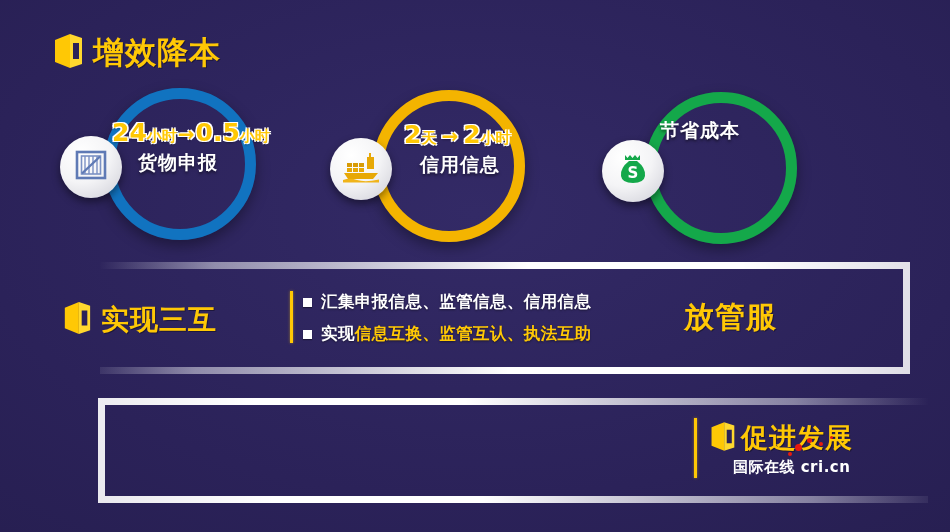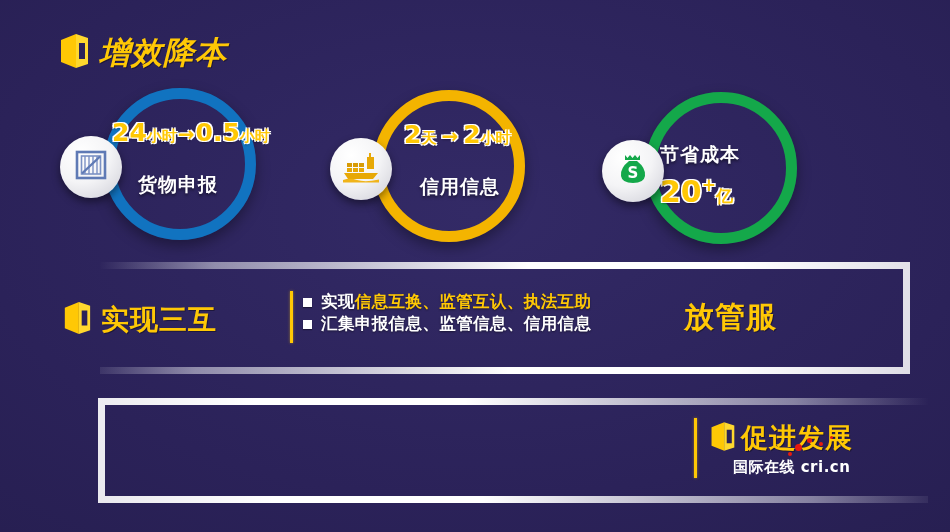--- a/index.html
+++ b/index.html
@@ -68,21 +68,21 @@
     text-shadow:
       -1.4px -1.4px 0 #fff, 1.4px -1.4px 0 #fff,
       -1.4px  1.4px 0 #fff, 1.4px  1.4px 0 #fff,
       0 2px 2px rgba(0,0,0,.3);
     line-height:1;
   }
   .big  { font-size:25px; }
   .small{ font-size:15px; }
   .arrow{ font-size:20px; padding:0 1px; }
   .ring-line2{
-    margin-top:27px;
+    margin-top:5px;
     font-weight:bold;
     font-size:19px;
     color:#ffffff;
     text-shadow:0 2px 3px rgba(0,0,0,.5);
     letter-spacing:1px;
   }
   .ring-line2.yellowbig{
     color:#ffc805; font-size:30px; letter-spacing:0;
     text-shadow:-1.4px -1.4px 0 #fff,1.4px -1.4px 0 #fff,-1.4px 1.4px 0 #fff,1.4px 1.4px 0 #fff,0 2px 2px rgba(0,0,0,.3);
   }
@@ -158,21 +158,21 @@
   .cri-online{ color:#ffffff; font-size:25px; letter-spacing:1px; }
   .cri-sub{ color:#ffffff; font-weight:bold; font-size:15px; margin-top:8px; letter-spacing:.5px; }
   .cri-specks{ position:absolute; }
   .speck{ position:absolute; background:#e8190f; border-radius:50%; }
 </style>
 </head>
 <body>
 
 <div id="slide">
 
-  <div class="heading" style="left:58px; top:32px;font-style:italic;">
+  <div class="heading" style="left:52px; top:32px;">
     <span class="ribbon-icon">
       <svg width="32" height="36" viewBox="0 0 32 36">
         <path d="M3,7 L18,1 L18,35 L3,29 Z" fill="#ffc805"></path>
         <path d="M18,1 L30,5 L30,31 L18,35 Z" fill="#ffd82e"></path>
         <rect x="21" y="10" width="6" height="16" fill="#2b2259"></rect>
       </svg>
     </span>
     <span class="htext" style="font-size:31px;">增效降本</span>
   </div>
 
@@ -227,50 +227,49 @@
       <div class="ring green" style="left:645px; top:14px;"></div>
       <div class="ring-badge" style="left:602px; top:62px;">
         <span>
           <svg width="34" height="34" viewBox="0 0 34 34">
             <path d="M9,3 L11.5,6 L14,3 L16.5,6 L19,3 L21.5,6 L24,3 L24,8 L9,8 Z" fill="#14a84a"></path>
             <path d="M13,9 Q4,16 5,24 Q6,31 17,31 Q28,31 29,24 Q30,16 21,9 Z" fill="#14a84a"></path>
             <text x="17" y="26" font-size="15" font-weight="bold" fill="#ffffff" text-anchor="middle" font-family="DejaVu Sans, sans-serif">S</text>
           </svg>
         </span>
       </div>
-      <div class="ring-txt" style="left:660px; top:40px;margin-top:24px;">
+      <div class="ring-txt" style="left:660px; top:40px;">
         <div class="ring-cap">节省成本</div>
-        <div class="ring-line2 yellowbig" style="margin-top:6px;"><span>20</span><sup>+</sup><span class="unit">亿</span></div>
       </div>
     </div>
   </div>
 
   <div class="pill pill-mid"></div>
 
   <div class="heading" style="left:62px; top:301px;">
     <span class="ribbon-icon">
       <svg width="30" height="34" viewBox="0 0 32 36">
         <path d="M3,7 L18,1 L18,35 L3,29 Z" fill="#ffc805"></path>
         <path d="M18,1 L30,5 L30,31 L18,35 Z" fill="#ffd82e"></path>
         <rect x="21" y="10" width="6" height="16" fill="#2b2259"></rect>
       </svg>
     </span>
     <span class="htext" style="font-size:28px;">实现三互</span>
   </div>
 
   <div class="vdiv" style="left:290px; top:291px; height:52px;"></div>
 
   <div class="bullets" style="left:303px; top:291px;">
+    <div class="brow">
+      <span class="bsq"></span>
+      <span class="btxt">汇集申报信息、监管信息、信用信息</span>
+    </div>
     <div class="brow" style="margin-bottom:0;">
       <span class="bsq"></span>
       <span class="btxt"><span>实现</span><span class="hl">信息互换、监管互认、执法互助</span></span>
-    </div>
-    <div class="brow">
-      <span class="bsq"></span>
-      <span class="btxt">汇集申报信息、监管信息、信用信息</span>
     </div>
   </div>
 
   <div style="position:absolute; left:684px; top:297px;">
     <span class="htext" style="font-size:30px; color:#ffc805; font-weight:bold; letter-spacing:1px; text-shadow:1px 1px 0 rgba(0,0,0,.35);">放管服</span>
   </div>
 
   <div class="pill pill-bot"></div>
 
 

